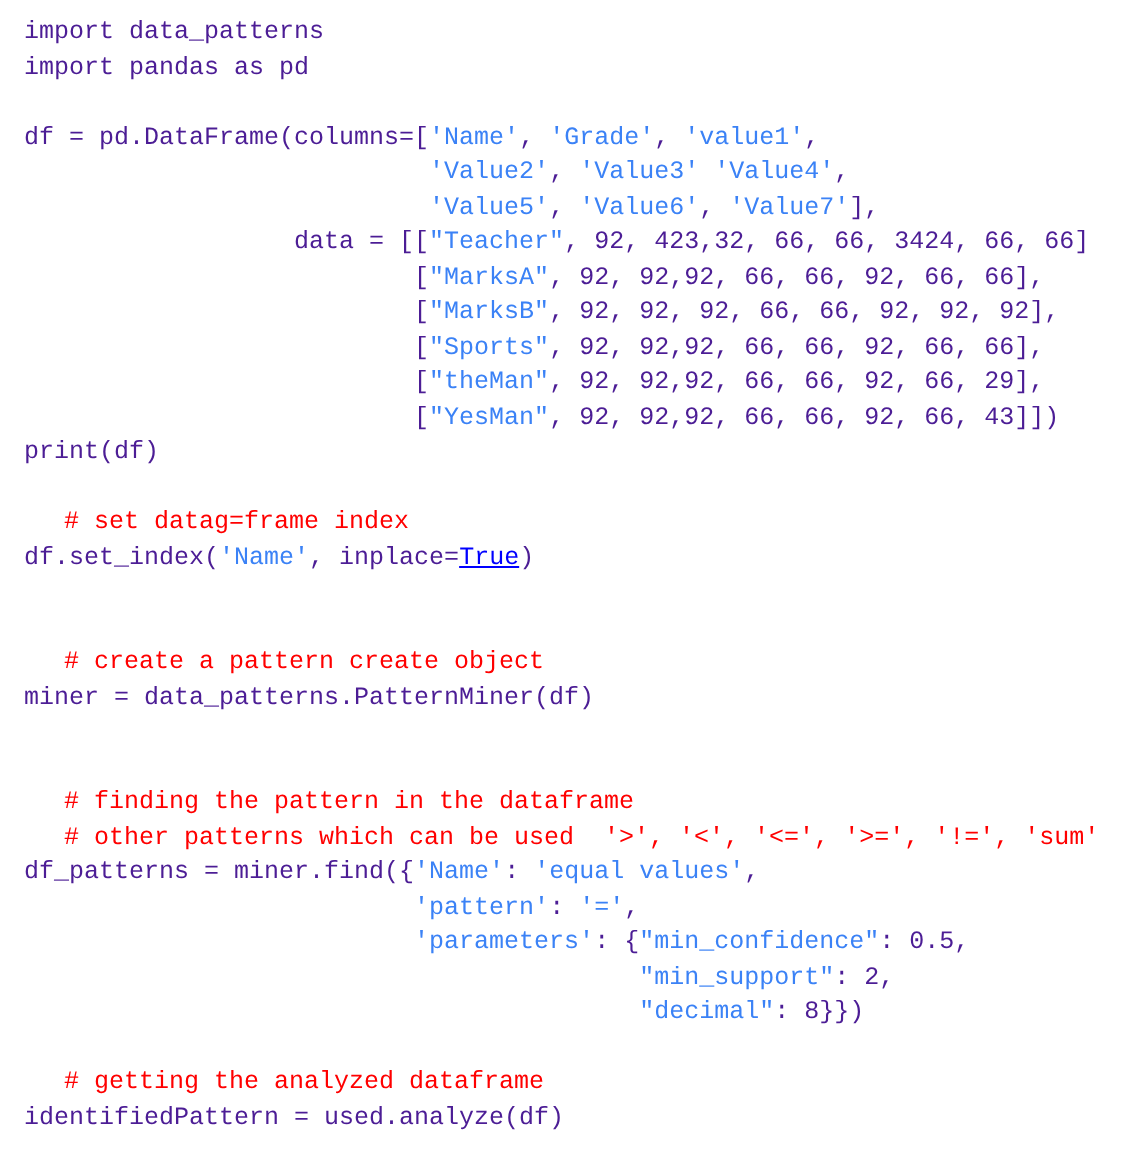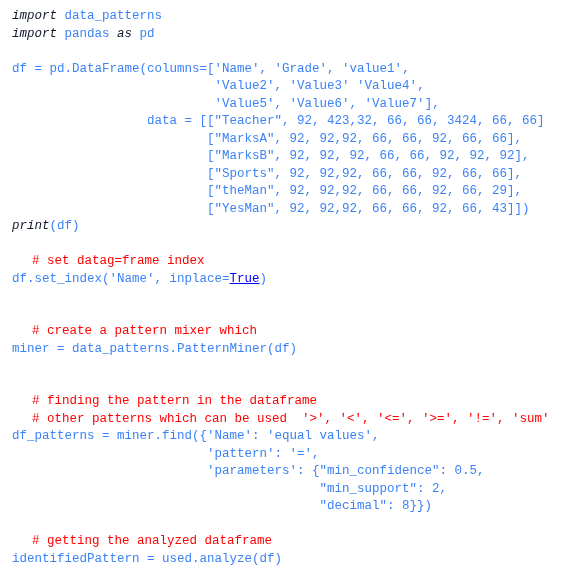--- a/index.html
+++ b/index.html
@@ -5,24 +5,24 @@
   body {
     background: #ffffff;
     margin: 0;
     padding: 8px 12px;
     font-family: Consolas, "Courier New", monospace;
     font-size: 12.5px;
     line-height: 1.4;
     color: #000000;
     white-space: pre;
   }
-  .kw { color: #0f172a; font-style: italic; }          
+  .kw { color: #4c1d95; }          
   .str { color: #3b82f6; }         
   .cmt { color: #ff0000; margin-left: 20px; }          
-  .id { color: #3b82f6; }          
+  .id { color: #4c1d95; }          
   .boolkw { color: #0000ff; text-decoration: underline; }
 </style>
 </head>
 <body><span><span class="kw">import</span><span class="id"> data_patterns</span>
 <span class="kw">import</span><span class="id"> pandas </span><span class="kw">as</span><span class="id"> pd</span>
 
 <span class="id">df = pd.DataFrame(columns=[</span><span class="str">'Name'</span><span class="id">, </span><span class="str">'Grade'</span><span class="id">, </span><span class="str">'value1'</span><span class="id">,</span>
 <span class="id">                           </span><span class="str">'Value2'</span><span class="id">, </span><span class="str">'Value3'</span><span class="id"> </span><span class="str">'Value4'</span><span class="id">,</span>
 <span class="id">                           </span><span class="str">'Value5'</span><span class="id">, </span><span class="str">'Value6'</span><span class="id">, </span><span class="str">'Value7'</span><span class="id">],</span>
 <span class="id">                  data = [[</span><span class="str">"Teacher"</span><span class="id">, 92, 423,32, 66, 66, 3424, 66, 66]</span>
@@ -30,21 +30,21 @@
 <span class="id">                          [</span><span class="str">"MarksB"</span><span class="id">, 92, 92, 92, 66, 66, 92, 92, 92],</span>
 <span class="id">                          [</span><span class="str">"Sports"</span><span class="id">, 92, 92,92, 66, 66, 92, 66, 66],</span>
 <span class="id">                          [</span><span class="str">"theMan"</span><span class="id">, 92, 92,92, 66, 66, 92, 66, 29],</span>
 <span class="id">                          [</span><span class="str">"YesMan"</span><span class="id">, 92, 92,92, 66, 66, 92, 66, 43]])</span>
 <span class="kw">print</span><span class="id">(df)</span>
 
 <span class="cmt"># set datag=frame index</span>
 <span class="id">df.set_index(</span><span class="str">'Name'</span><span class="id">, inplace=</span><span class="boolkw">True</span><span class="id">)</span>
 
 
-<span class="cmt"># create a pattern mixer which</span>
+<span class="cmt"># create a pattern create object</span>
 <span class="id">miner = data_patterns.PatternMiner(df)</span>
 
 
 <span class="cmt"># finding the pattern in the dataframe</span>
 <span class="cmt"># other patterns which can be used  '&gt;', '&lt;', '&lt;=', '&gt;=', '!=', 'sum'</span>
 <span class="id">df_patterns = miner.find({</span><span class="str">'Name'</span><span class="id">: </span><span class="str">'equal values'</span><span class="id">,</span>
 <span class="id">                          </span><span class="str">'pattern'</span><span class="id">: </span><span class="str">'='</span><span class="id">,</span>
 <span class="id">                          </span><span class="str">'parameters'</span><span class="id">: {</span><span class="str">"min_confidence"</span><span class="id">: 0.5,</span>
 <span class="id">                                         </span><span class="str">"min_support"</span><span class="id">: 2,</span>
 <span class="id">                                         </span><span class="str">"decimal"</span><span class="id">: 8}})</span>

